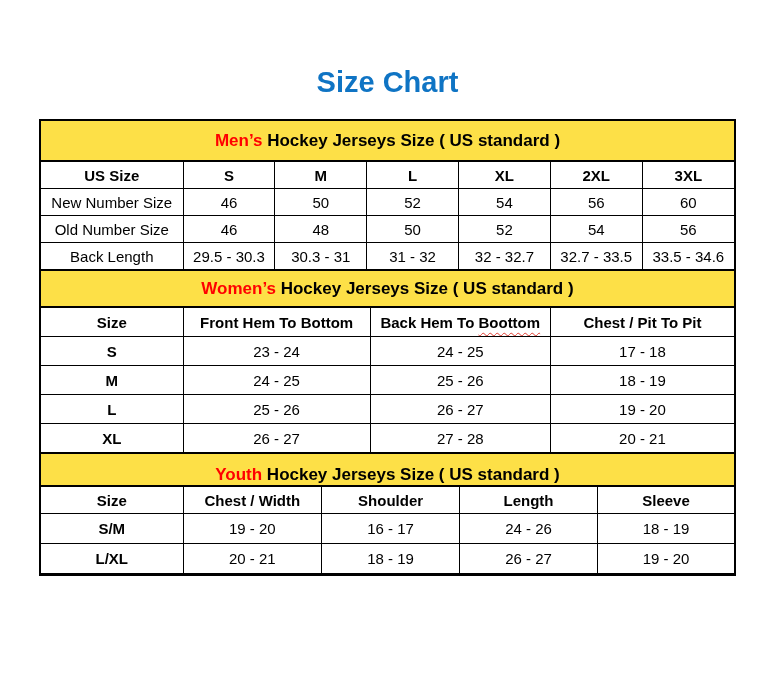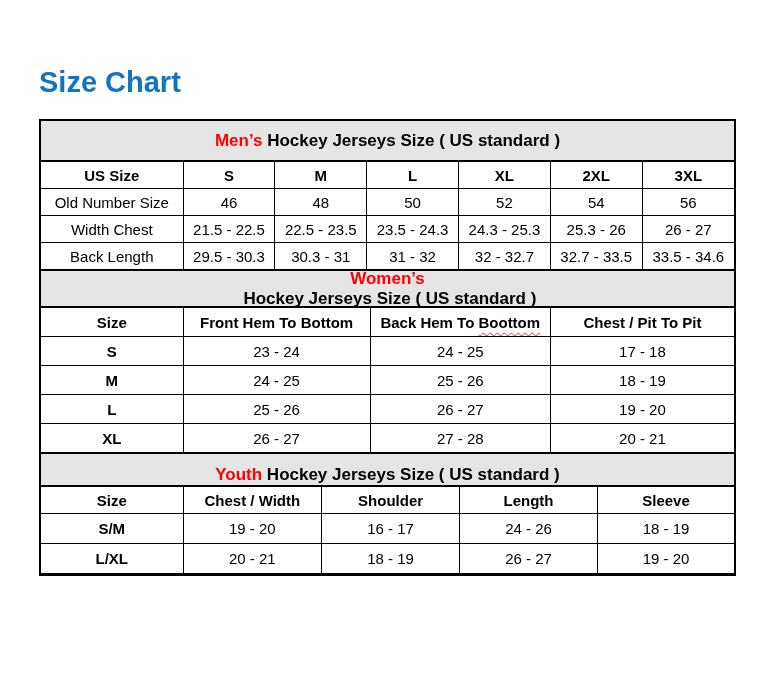--- a/index.html
+++ b/index.html
@@ -8,43 +8,44 @@
     background: #ffffff;
     width: 776px;
     height: 692px;
     overflow: hidden;
     font-family: "Liberation Sans", sans-serif;
     color: #000000;
   }
   .page-title {
     margin: 66px 0 0 39px;
     width: 697px;
+    text-align: center;
     font-size: 29px;
     line-height: 32px;
     font-weight: bold;
     color: #0f74c4;
   }
   .chart-wrap {
     margin: 21px 0 0 39px;
     width: 693px;
     border: 2px solid #000000;
   }
   .band {
     display: flex;
     align-items: center;
     justify-content: center;
-    background: #e5e5e5;
+    background: #fde047;
     font-weight: bold;
     font-size: 17px;
     border-bottom: 1px solid #000000;
   }
   .band span { white-space: pre; }
   .band .hl { color: #ff0000; }
   .band-men   { height: 39px; }
-  .band-women { height: 35px; border-top: 1px solid #000000; flex-direction: column; }
+  .band-women { height: 35px; border-top: 1px solid #000000; }
   .band-youth { height: 31px; border-top: 1px solid #000000; align-items: flex-end; }
   table {
     width: 100%;
     border-collapse: collapse;
     table-layout: fixed;
   }
   th, td {
     border: 1px solid #000000;
     text-align: center;
     vertical-align: middle;
@@ -100,36 +101,36 @@
             <th>S</th>
             <th>M</th>
             <th>L</th>
             <th>XL</th>
             <th>2XL</th>
             <th>3XL</th>
           </tr>
         </thead>
       <tbody>
           <tr>
+            <td>New Number Size</td>
+            <td>46</td>
+            <td>50</td>
+            <td>52</td>
+            <td>54</td>
+            <td>56</td>
+            <td>60</td>
+          </tr>
+          <tr>
             <td>Old Number Size</td>
             <td>46</td>
             <td>48</td>
             <td>50</td>
             <td>52</td>
             <td>54</td>
             <td>56</td>
-          </tr>
-          <tr>
-            <td>Width Chest</td>
-            <td>21.5 - 22.5</td>
-            <td>22.5 - 23.5</td>
-            <td>23.5 - 24.3</td>
-            <td>24.3 - 25.3</td>
-            <td>25.3 - 26</td>
-            <td>26 - 27</td>
           </tr>
           <tr>
             <td>Back Length</td>
             <td>29.5 - 30.3</td>
             <td>30.3 - 31</td>
             <td>31 - 32</td>
             <td>32 - 32.7</td>
             <td>32.7 - 33.5</td>
             <td>33.5 - 34.6</td>
           </tr>

